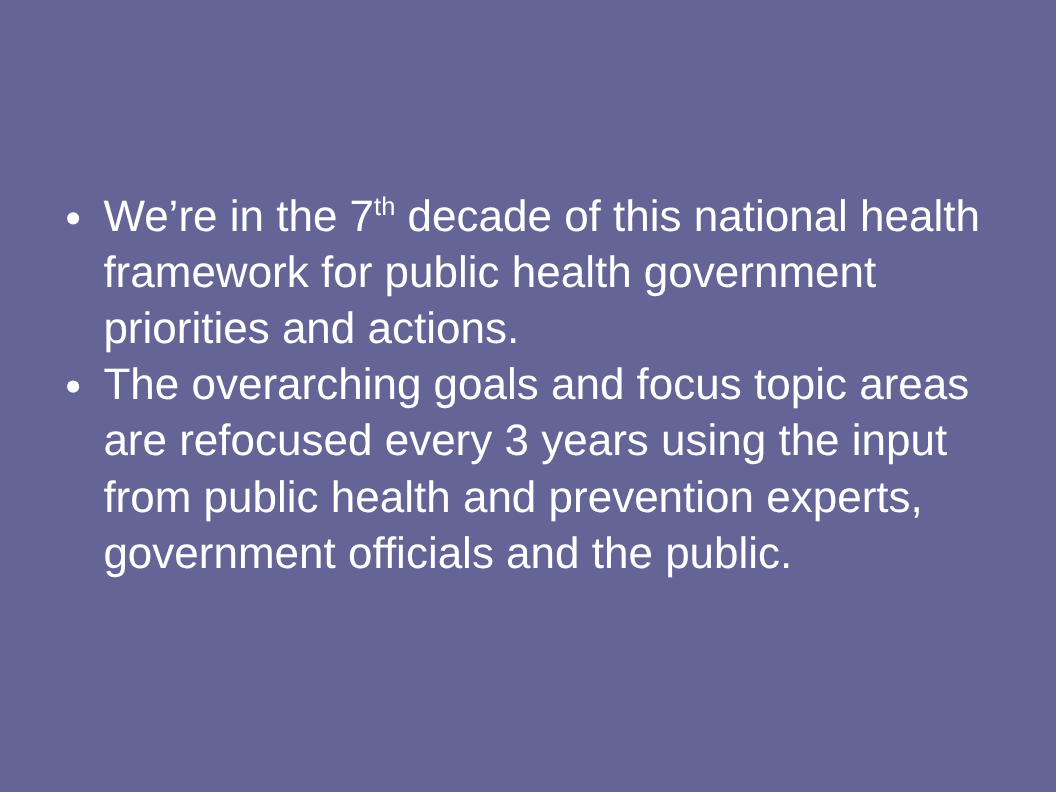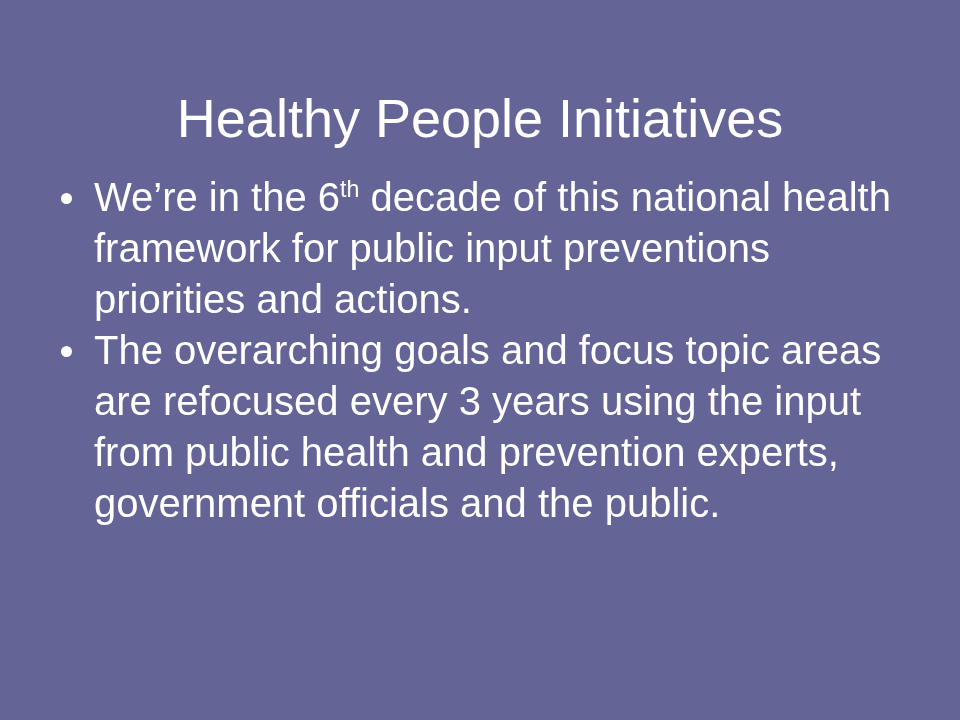--- a/index.html
+++ b/index.html
@@ -66,27 +66,26 @@
     font-size: 0.58em;
     vertical-align: super;
     line-height: 0;
   }
 </style>
 </head>
 <body>
 
 <div id="slide" style="background: rgb(100, 100, 150);">
 
-  <h1 id="slide-title">Healthy People Initiatives</h1>
 
   <ul id="bullet-list">
 
     <li class="bullet-item">
       <span class="bullet-marker"></span>
-      <span class="bullet-text"><span>We’re in the 6</span><span class="sup">th</span><span> decade of this national health framework for public input preventions priorities and actions.</span></span>
+      <span class="bullet-text"><span>We’re in the 7</span><span class="sup">th</span><span> decade of this national health framework for public health government priorities and actions.</span></span>
     </li>
 
     <li class="bullet-item">
       <span class="bullet-marker"></span>
       <span class="bullet-text">The overarching goals and focus topic areas are refocused every 3 years using the input from public health and prevention experts, government officials and the public.</span>
     </li>
 
   </ul>
 
 </div>

